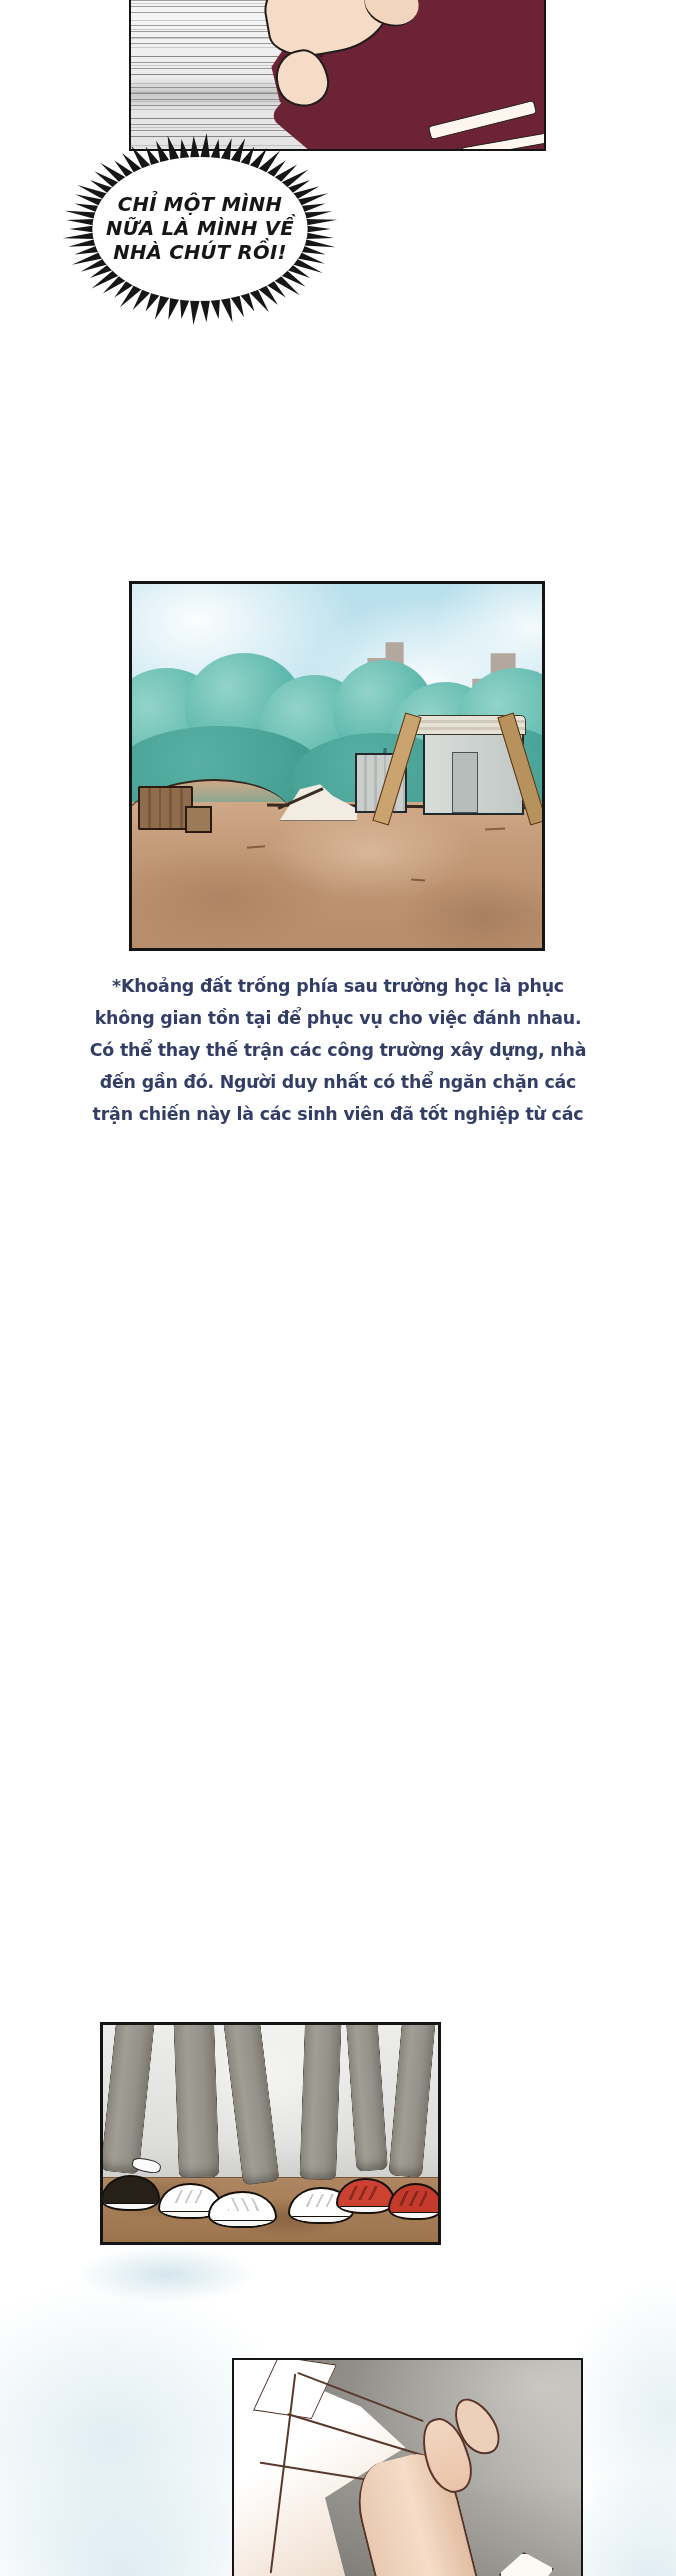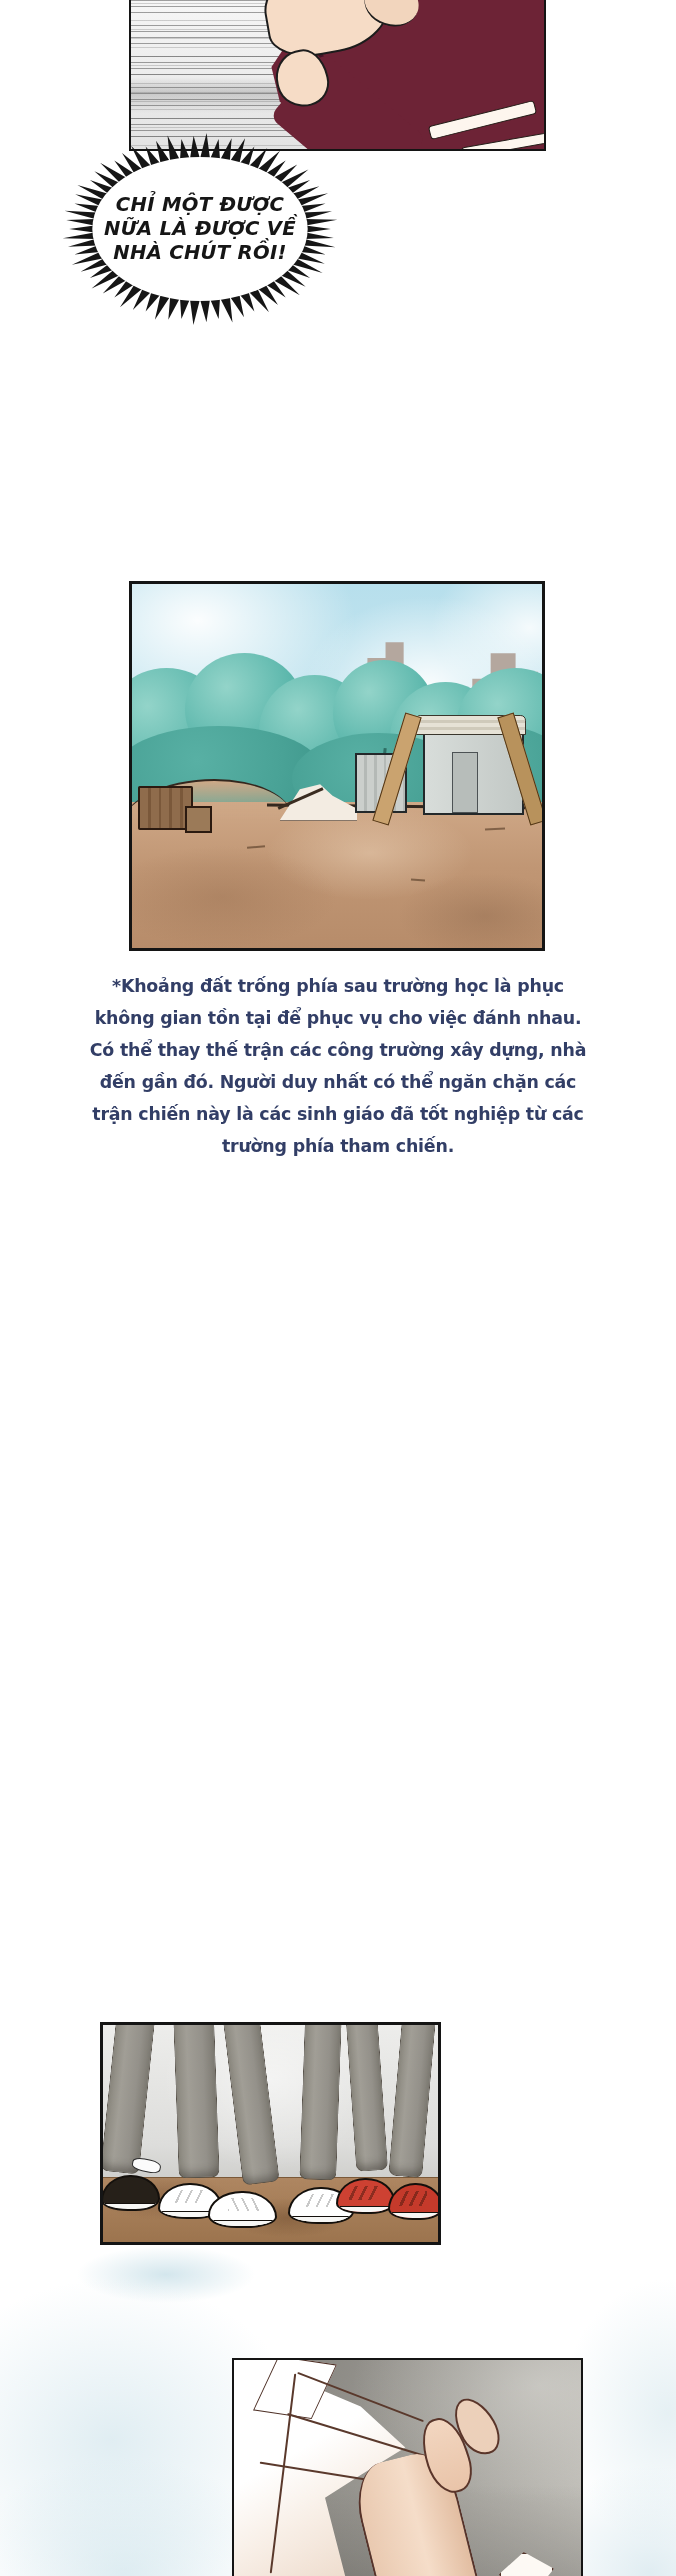--- a/index.html
+++ b/index.html
@@ -225,22 +225,22 @@
     <div class="run-collar-1"></div>
     <div class="run-collar-2"></div>
   </div>
 
   <div class="bubble">
     <svg viewBox="0 0 312 218" width="278" height="194">
       <polygon id="burst-poly" fill="#161616" points="303.0,109.0 274.9,112.8 306.3,119.0 273.8,120.2 308.2,129.4 271.6,127.6 297.0,137.7 268.5,134.8 296.2,148.0 264.2,141.8 293.8,158.5 259.1,148.5 279.7,164.1 252.9,154.8 274.7,173.9 245.9,160.7 268.2,183.5 238.1,166.2 252.3,186.1 229.6,171.1 243.6,194.5 220.3,175.5 233.5,202.5 210.5,179.2 217.1,201.8 200.2,182.3 205.4,208.2 189.5,184.8 192.5,214.0 178.5,186.6 176.9,210.0 167.3,187.6 163.2,213.9 156.0,188.0 148.6,216.9 144.7,187.6 135.1,210.0 133.5,186.6 120.4,211.0 122.5,184.8 105.3,211.1 111.8,182.3 94.9,201.8 101.5,179.2 80.5,199.9 91.7,175.5 66.1,197.0 82.4,171.1 59.7,186.1 73.9,166.2 46.7,181.5 66.1,160.7 34.2,175.8 59.1,154.8 32.3,164.1 52.9,148.5 21.8,157.1 47.8,141.8 12.1,149.1 43.5,134.8 15.0,137.7 40.4,127.6 7.7,128.9 38.2,120.2 1.7,119.3 37.1,112.8 9.0,109.0 37.1,105.2 5.7,99.0 38.2,97.8 3.8,88.6 40.4,90.4 15.0,80.3 43.5,83.2 15.8,70.0 47.8,76.2 18.2,59.5 52.9,69.5 32.3,53.9 59.1,63.2 37.3,44.1 66.1,57.3 43.8,34.5 73.9,51.8 59.7,31.9 82.4,46.9 68.4,23.5 91.7,42.5 78.5,15.5 101.5,38.8 94.9,16.2 111.8,35.7 106.6,9.8 122.5,33.2 119.5,4.0 133.5,31.4 135.1,8.0 144.7,30.4 148.8,4.1 156.0,30.0 163.4,1.1 167.3,30.4 176.9,8.0 178.5,31.4 191.6,7.0 189.5,33.2 206.7,6.9 200.2,35.7 217.1,16.2 210.5,38.8 231.5,18.1 220.3,42.5 245.9,21.0 229.6,46.9 252.3,31.9 238.1,51.8 265.3,36.5 245.9,57.3 277.8,42.2 252.9,63.2 279.7,53.9 259.1,69.5 290.2,60.9 264.2,76.2 299.9,68.9 268.5,83.2 297.0,80.3 271.6,90.4 304.3,89.1 273.8,97.8 310.3,98.7 274.9,105.2"></polygon>
       <ellipse cx="156" cy="109" rx="121" ry="81" fill="#ffffff"></ellipse>
     </svg>
     <div class="bubble-text">
-      <div>CHỈ MỘT ĐƯỢC</div>
-      <div>NỮA LÀ ĐƯỢC VỀ</div>
+      <div>CHỈ MỘT MÌNH</div>
+      <div>NỮA LÀ MÌNH VỀ</div>
       <div>NHÀ CHÚT RỒI!</div>
     </div>
   </div>
 
   <div class="panel panel-land">
     <div class="sky"></div>
     <div class="bldg bldg-1"></div>
     <div class="bldg bldg-2"></div>
     <div class="tree t1"></div>
     <div class="tree t2"></div>
@@ -270,22 +270,21 @@
     <div class="dash dash-1"></div>
     <div class="dash dash-2"></div>
     <div class="dash dash-3"></div>
   </div>
 
   <div class="note">
     <div>*Khoảng đất trống phía sau trường học là phục</div>
     <div>không gian tồn tại để phục vụ cho việc đánh nhau.</div>
     <div>Có thể thay thế trận các công trường xây dựng, nhà</div>
     <div>đến gần đó. Người duy nhất có thể ngăn chặn các</div>
-    <div>trận chiến này là các sinh giáo đã tốt nghiệp từ các</div>
-    <div>trường phía tham chiến.</div>
+    <div>trận chiến này là các sinh viên đã tốt nghiệp từ các</div>
   </div>
 
   <div class="panel panel-feet">
     <div class="wall"></div>
     <div class="floor"></div>
     <div class="leg leg-1"></div>
     <div class="leg leg-2"></div>
     <div class="leg leg-3"></div>
     <div class="leg leg-4"></div>
     <div class="leg leg-5"></div>

